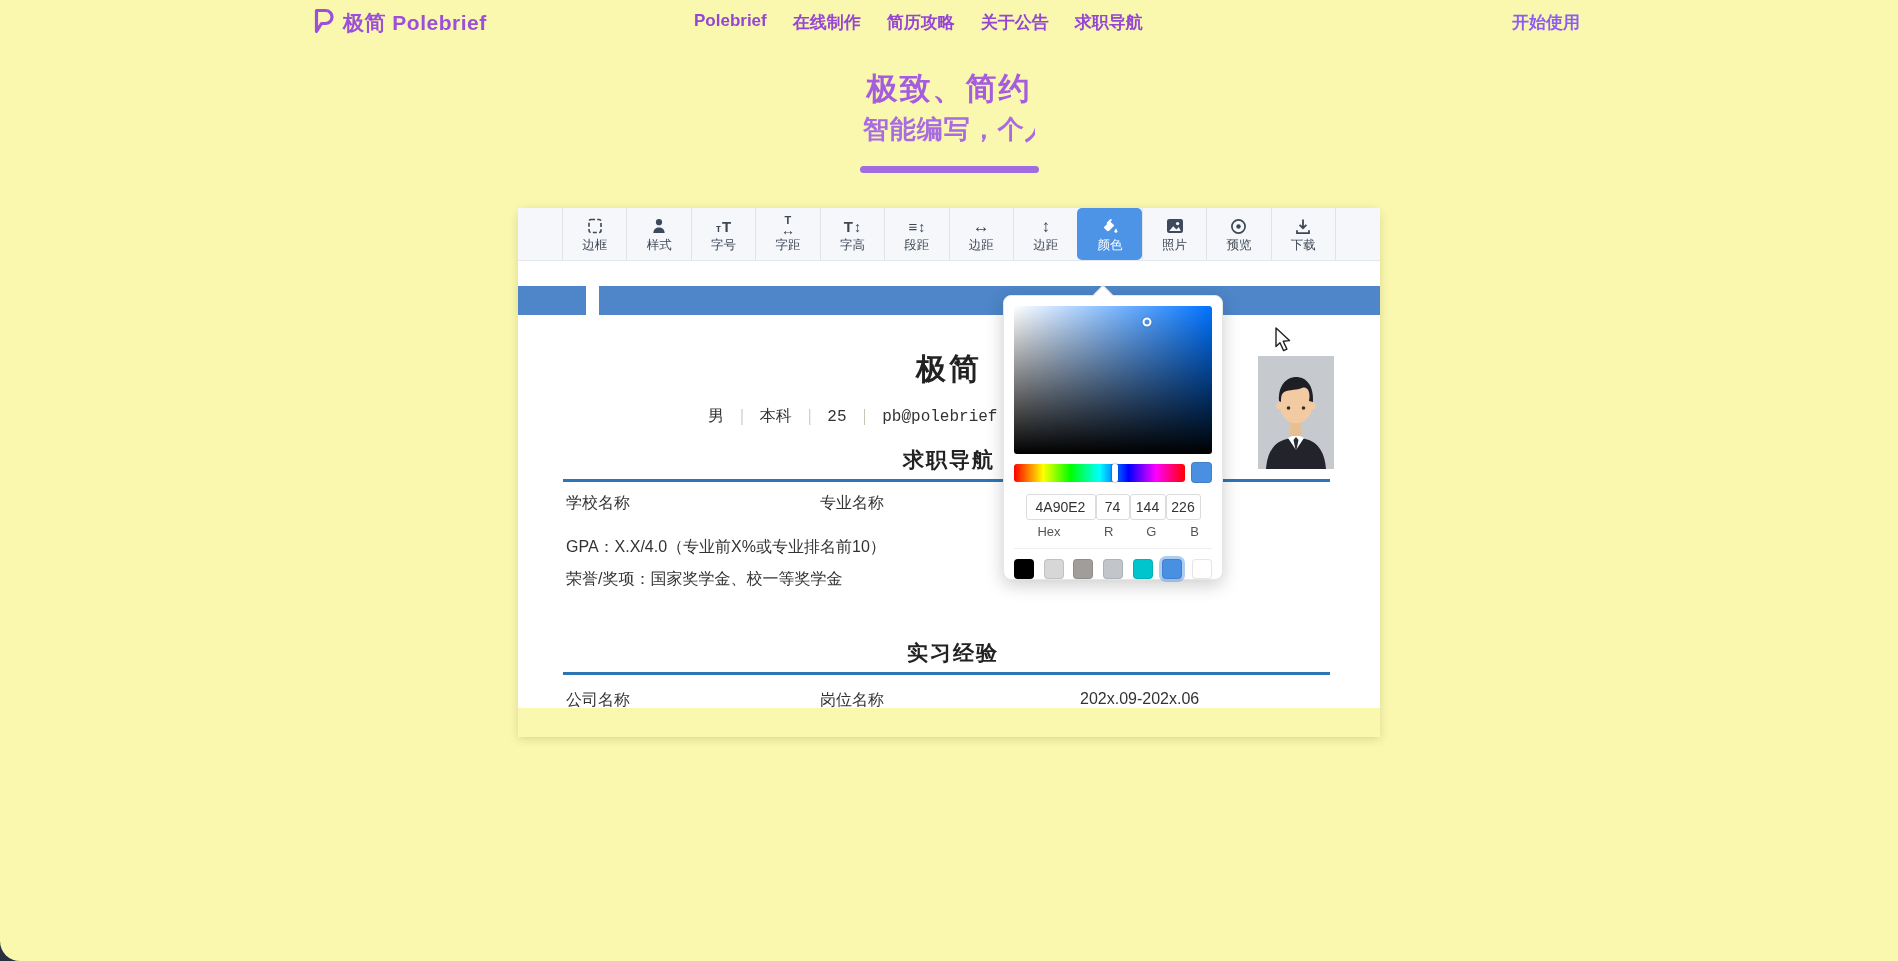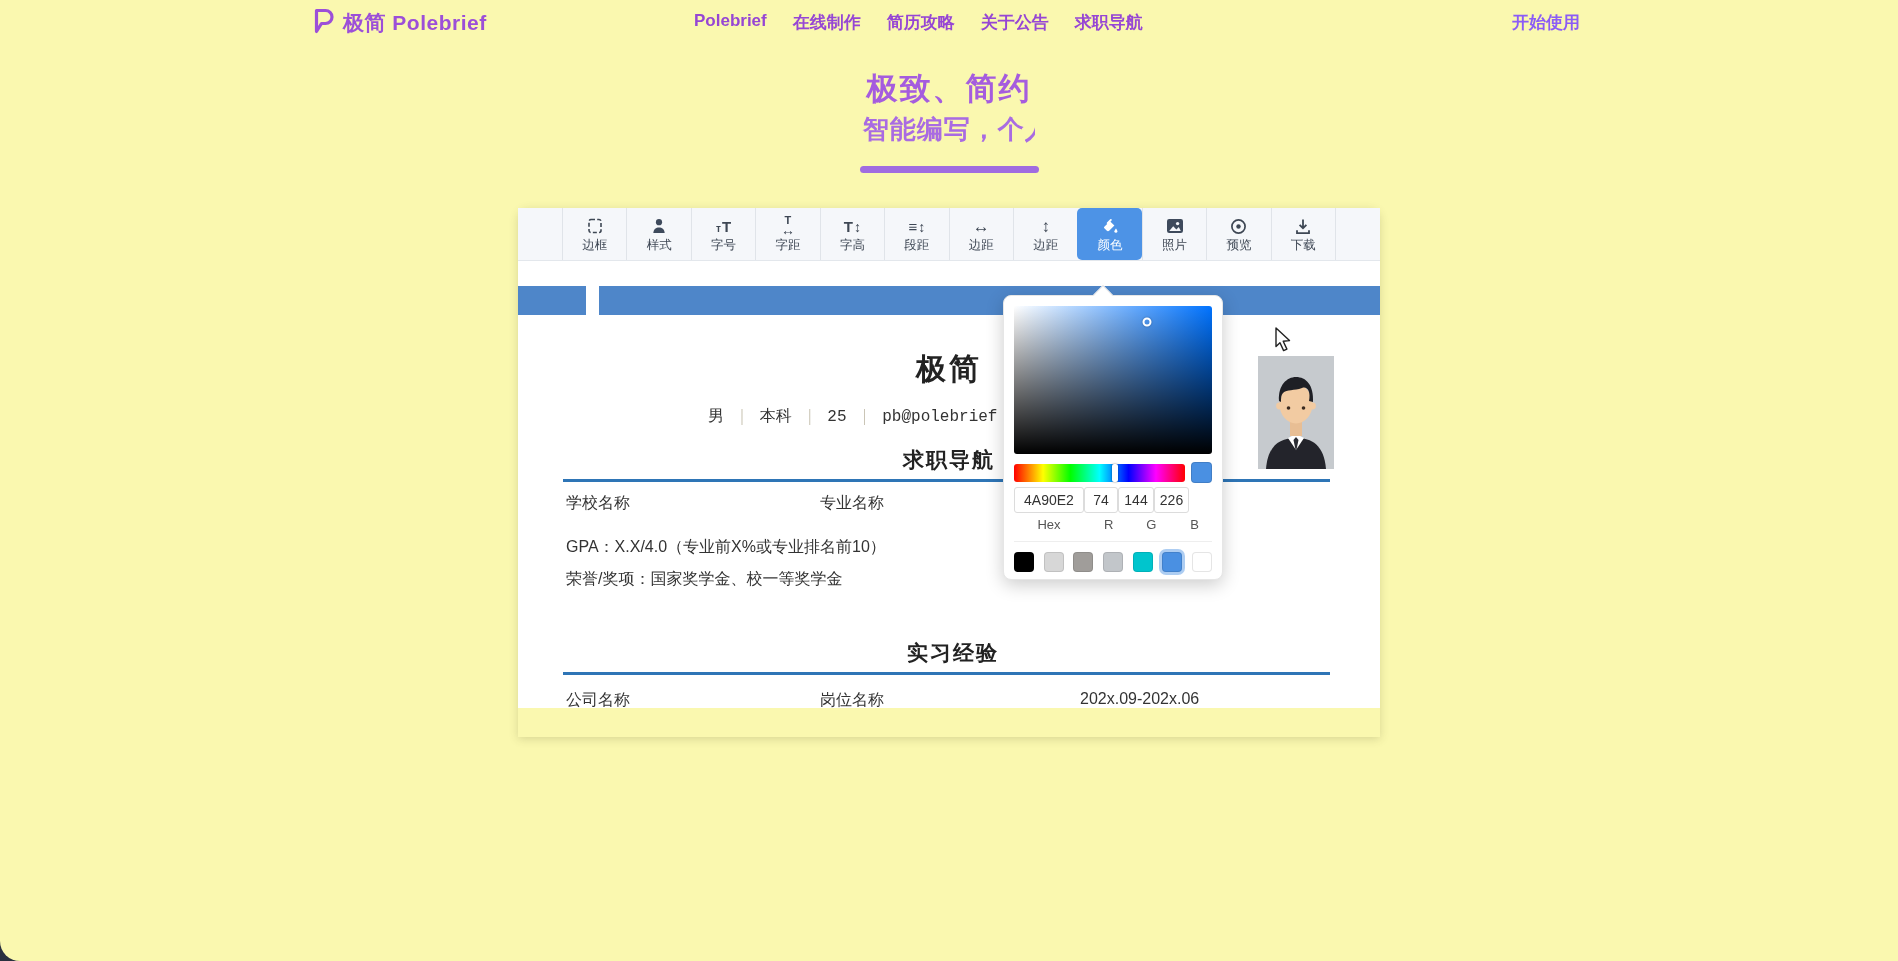--- a/index.html
+++ b/index.html
@@ -71,21 +71,21 @@
         background-image:linear-gradient(to top, #000, rgba(0,0,0,0)),
                          linear-gradient(to right, #fff, hsl(213,100%,50%)); }
   .sv-marker { position:absolute; width:9px; height:9px; border:2px solid #fff; border-radius:50%;
                transform:translate(-50%,-50%); box-shadow:0 0 2px rgba(0,0,0,.4); }
   .hue-row { display:flex; align-items:center; margin-top:8px; }
   .hue { position:relative; flex:1; height:18px; border-radius:3px; cursor:pointer;
          background:linear-gradient(to right,#f00 0%,#ff0 17%,#0f0 33%,#0ff 50%,#00f 67%,#f0f 83%,#f00 100%); }
   .hue-handle { position:absolute; top:0; width:6px; height:18px; background:#fff; border-radius:2px;
                 transform:translateX(-50%); box-shadow:0 0 2px rgba(0,0,0,.5); }
   .cur-color { width:21px; height:21px; border-radius:4px; margin-left:6px; border:1px solid rgba(0,0,0,.12); }
-  .fields { display:flex; justify-content:flex-start; margin-top:4px; }
+  .fields { display:flex; justify-content:center; margin-top:11px; }
   .fields input { height:26px; border:1px solid #DCDCDC; border-radius:3px; font-size:14px;
                   color:#333; text-align:center; font-family:inherit; }
   .f-hex { width:70px; } .f-r { width:34px; } .f-g { width:36px; } .f-b { width:35px; }
   .flabels { display:flex; justify-content:space-between; margin-top:4px; font-size:13px; color:#555; }
   .flabels span { text-align:center; }
   .fl-hex { width:70px; } .fl-r { width:34px; } .fl-g { width:36px; } .fl-b { width:35px; }
   .swatches { display:flex; justify-content:space-between; margin-top:9px; padding-top:10px;
               border-top:1px solid #EEE; }
   .swatch { width:20px; height:20px; border-radius:4px; border:1px solid rgba(0,0,0,.10); cursor:pointer; }
   .swatch.selected { box-shadow:0 0 0 3px rgba(74,144,226,.45); }

